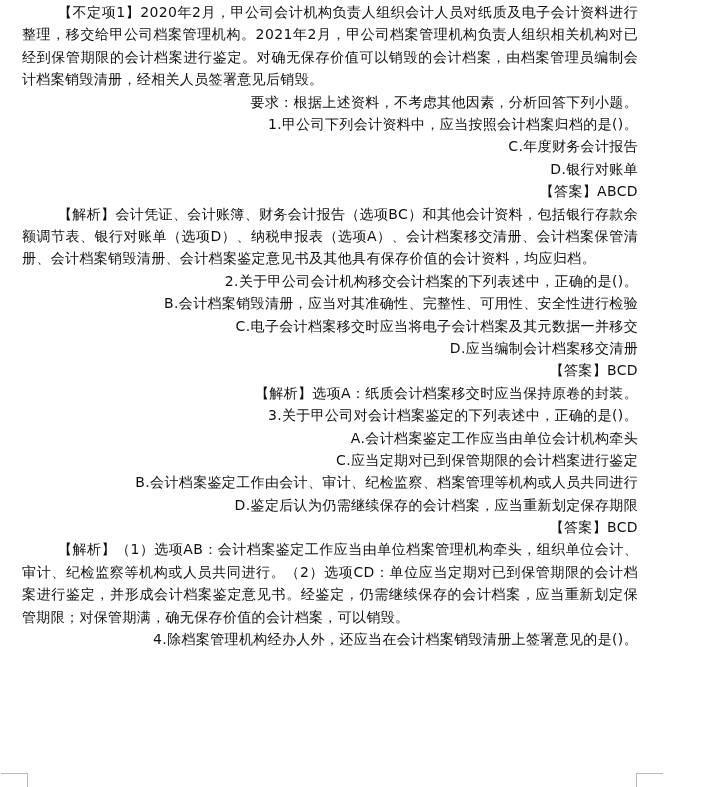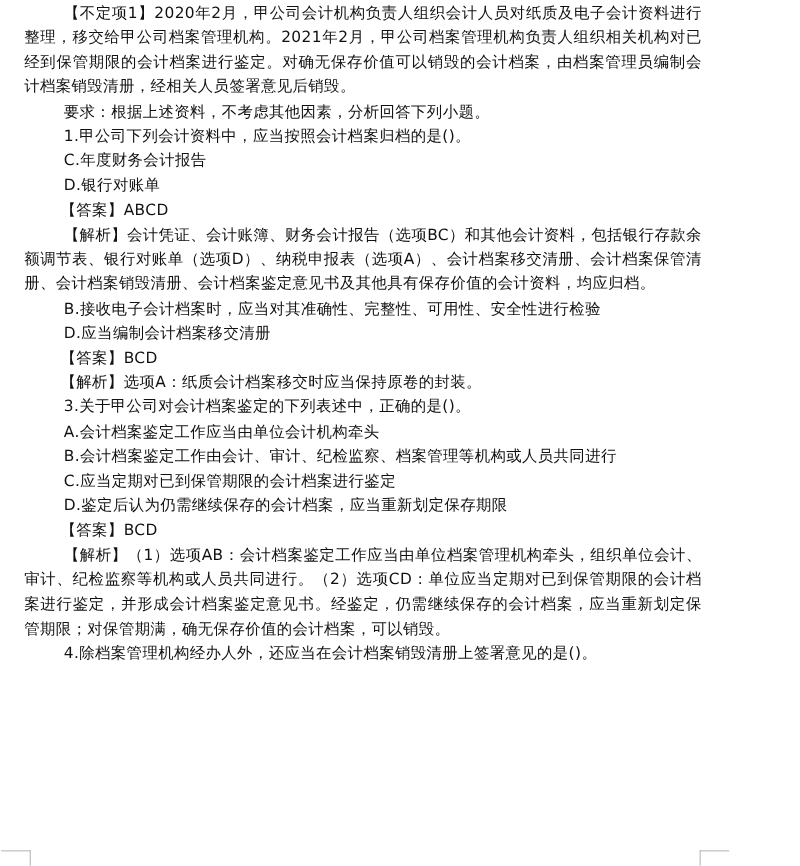--- a/index.html
+++ b/index.html
@@ -20,20 +20,21 @@
       left: 22px;
       top: 1px;
       width: 616px;
     }
     .line {
       font-size: 14px;
       line-height: 22.4px;
       height: 22.4px;
       white-space: nowrap;
       letter-spacing: 0.35px;
+      text-align: right;
     }
     .para {
       font-size: 14px;
       line-height: 22.4px;
       letter-spacing: 0.35px;
       text-align: justify;
       text-indent: 36px;
       margin: 0;
     }
     .indent {
@@ -68,29 +69,31 @@
   <p class="para"><span>【不定项1】</span><span>2020年2月，甲公司会计机构负责人组织会计人员对纸质及电子会计资料进行整理，移交给甲公司档案管理机构。2021年2月，甲公司档案管理机构负责人组织相关机构对已经到保管期限的会计档案进行鉴定。对确无保存价值可以销毁的会计档案，由档案管理员编制会计档案销毁清册，经相关人员签署意见后销毁。</span></p>
 
   <div class="line indent">要求：根据上述资料，不考虑其他因素，分析回答下列小题。</div>
 
   <div class="line indent">1.甲公司下列会计资料中，应当按照会计档案归档的是()。</div>
   <div class="line indent">C.年度财务会计报告</div>
   <div class="line indent">D.银行对账单</div>
   <div class="line indent-small"><span>【答案】</span><span>ABCD</span></div>
   <p class="para"><span>【解析】</span><span>会计凭证、会计账簿、财务会计报告（选项BC）和其他会计资料，包括银行存款余额调节表、银行对账单（选项D）、纳税申报表（选项A）、会计档案移交清册、会计档案保管清册、会计档案销毁清册、会计档案鉴定意见书及其他具有保存价值的会计资料，均应归档。</span></p>
 
-  <div class="line indent">B.接收电子会计档案时，应当对其准确性、完整性、可用性、安全性进行检验</div>
+  <div class="line indent">2.关于甲公司会计机构移交会计档案的下列表述中，正确的是()。</div>
+  <div class="line indent">B.会计档案销毁清册，应当对其准确性、完整性、可用性、安全性进行检验</div>
+  <div class="line indent">C.电子会计档案移交时应当将电子会计档案及其元数据一并移交</div>
   <div class="line indent">D.应当编制会计档案移交清册</div>
   <div class="line indent-small"><span>【答案】</span><span>BCD</span></div>
   <div class="line indent-small"><span>【解析】</span><span>选项A：纸质会计档案移交时应当保持原卷的封装。</span></div>
 
   <div class="line indent">3.关于甲公司对会计档案鉴定的下列表述中，正确的是()。</div>
   <div class="line indent">A.会计档案鉴定工作应当由单位会计机构牵头</div>
+  <div class="line indent">C.应当定期对已到保管期限的会计档案进行鉴定</div>
   <div class="line indent">B.会计档案鉴定工作由会计、审计、纪检监察、档案管理等机构或人员共同进行</div>
-  <div class="line indent">C.应当定期对已到保管期限的会计档案进行鉴定</div>
   <div class="line indent">D.鉴定后认为仍需继续保存的会计档案，应当重新划定保存期限</div>
   <div class="line indent-small"><span>【答案】</span><span>BCD</span></div>
   <p class="para"><span>【解析】</span><span>（1）选项AB：会计档案鉴定工作应当由单位档案管理机构牵头，组织单位会计、审计、纪检监察等机构或人员共同进行。（2）选项CD：单位应当定期对已到保管期限的会计档案进行鉴定，并形成会计档案鉴定意见书。经鉴定，仍需继续保存的会计档案，应当重新划定保管期限；对保管期满，确无保存价值的会计档案，可以销毁。</span></p>
 
   <div class="line indent">4.除档案管理机构经办人外，还应当在会计档案销毁清册上签署意见的是()。</div>
 
 </div>
 
 <div class="corner corner-left"></div>
 <div class="corner corner-right"></div>

